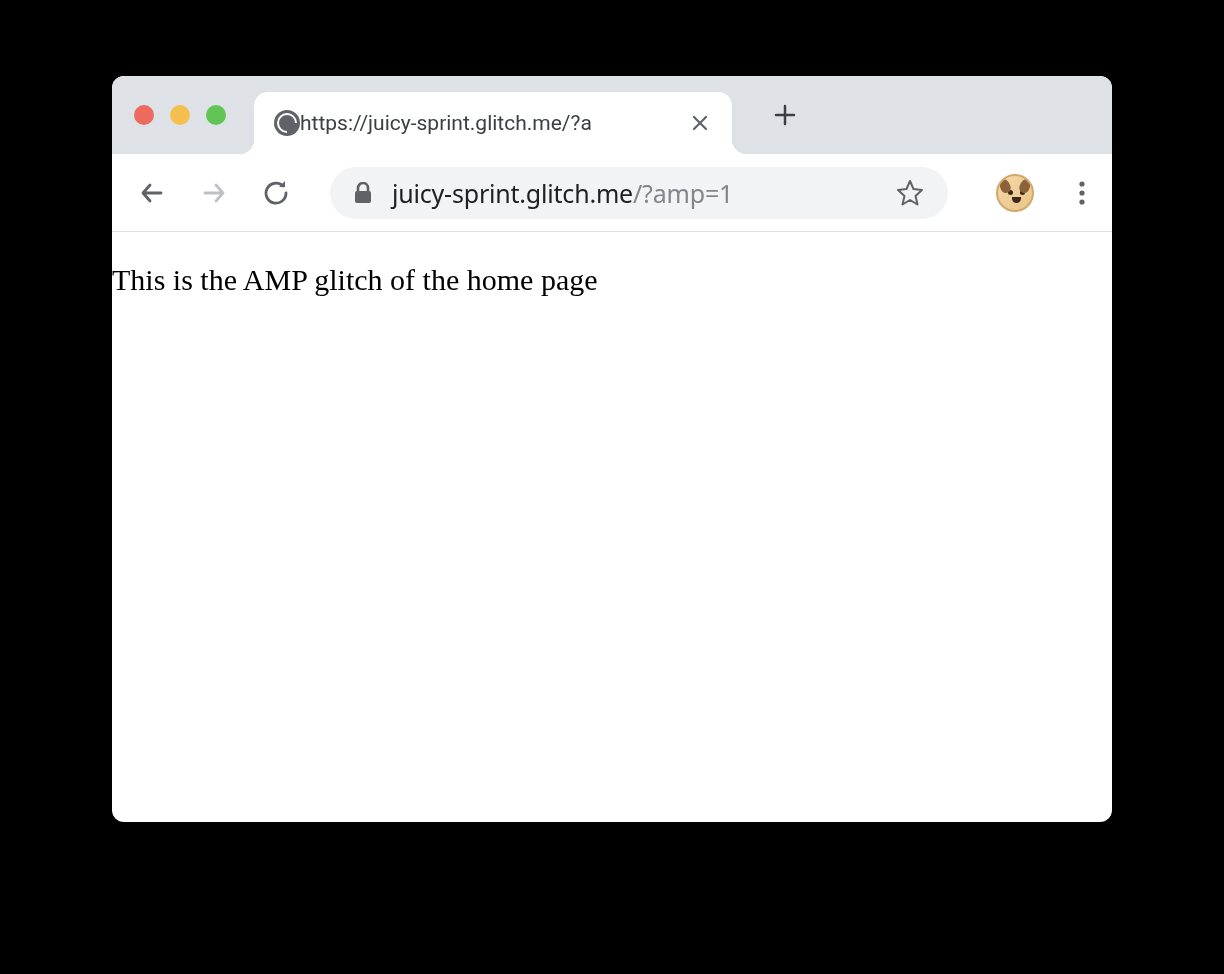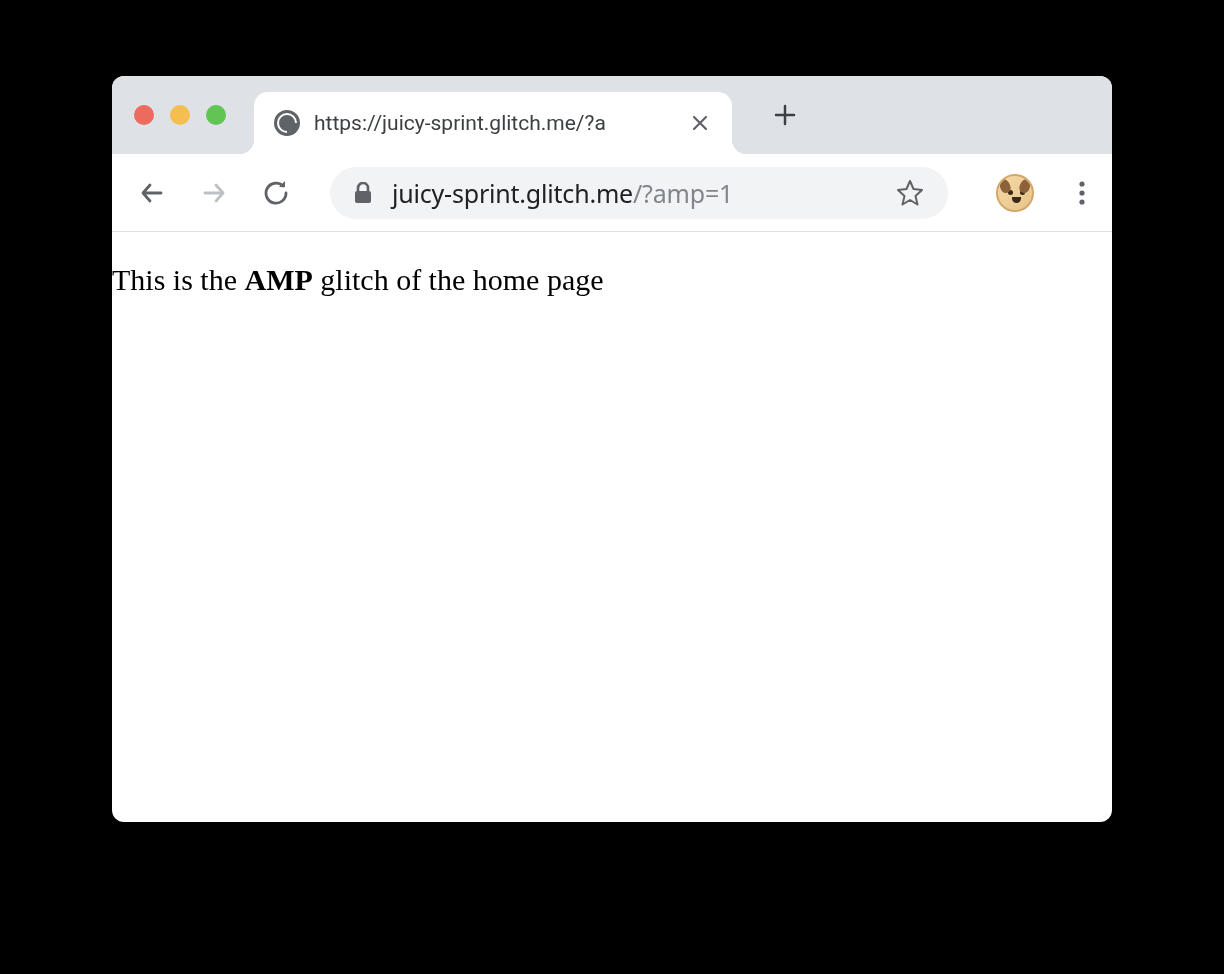--- a/index.html
+++ b/index.html
@@ -88,21 +88,20 @@
     .tab-favicon::after {
       content: '';
       position: absolute;
       width: 16px;
       height: 16px;
       border: 2.5px solid #fff;
       border-radius: 50%;
       clip-path: polygon(0 0, 100% 0, 100% 50%, 50% 50%, 50% 100%, 0 100%);
     }
     .tab-title {
-      margin-left: 14px;
       font-size: 21px;
       color: #3c4043;
       white-space: nowrap;
       overflow: hidden;
       flex: 1;
     }
     .tab-close {
       width: 24px;
       height: 24px;
       display: flex;
@@ -216,21 +215,21 @@
     .content {
       padding: 30px 0 0 0;
       font-family: "Times New Roman", Times, serif;
       font-size: 30px;
       color: #000;
     }
     .content-text {
       line-height: 1.2;
     }
     .content-text .bold {
-      font-weight: bold;
+      font-weight: normal;
     }
   </style>
 </head>
 <body>
 
 <div class="browser-window">
   <div class="tab-strip">
     <div class="traffic-lights">
       <div class="traffic-light tl-red"></div>
       <div class="traffic-light tl-yellow"></div>

